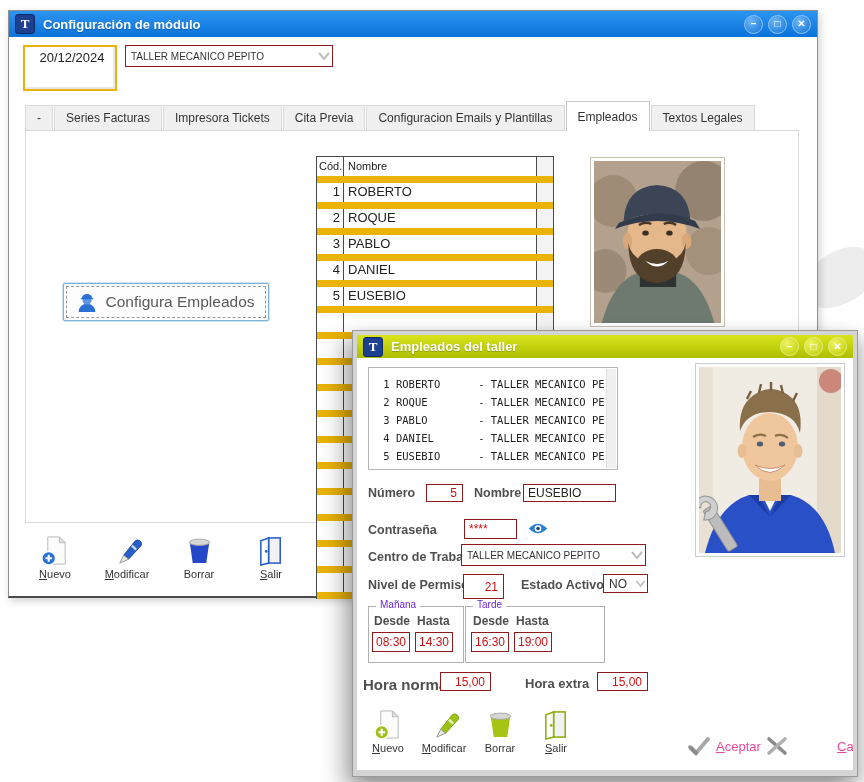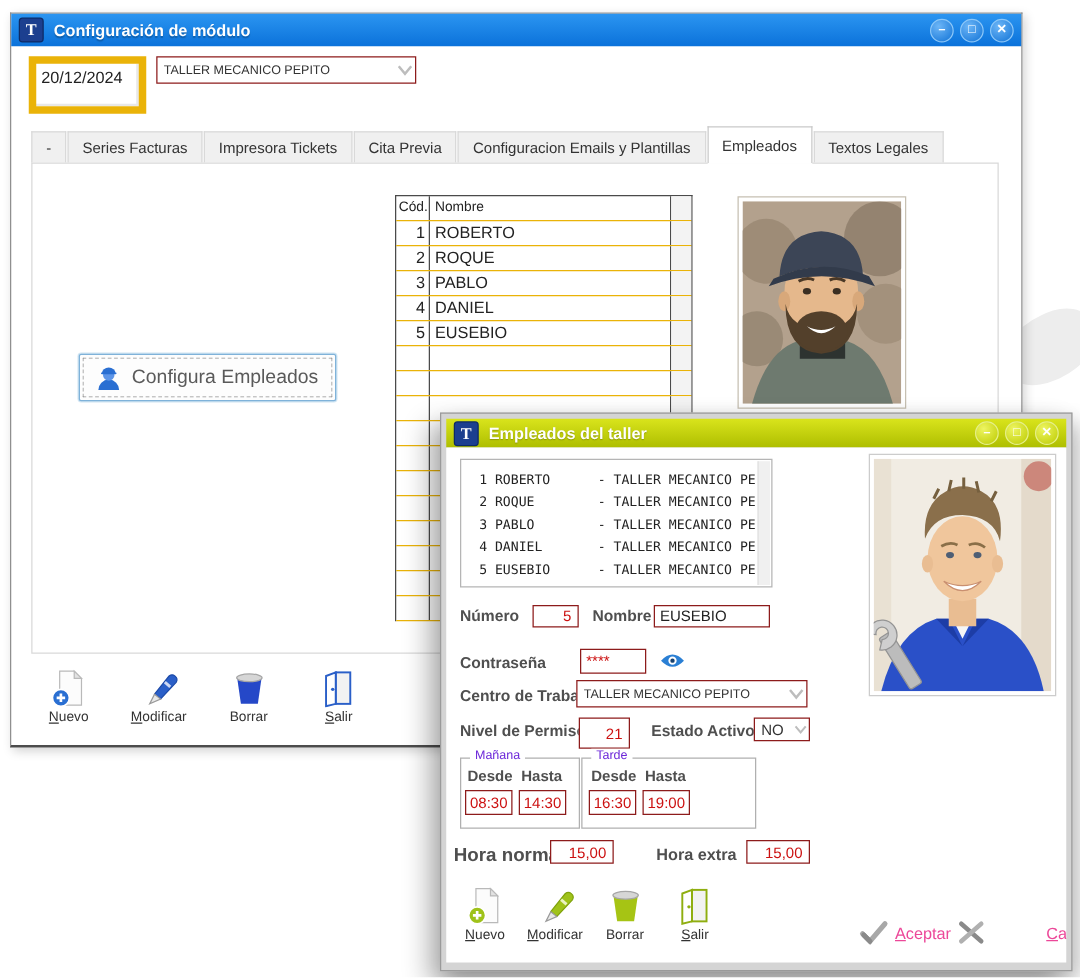--- a/index.html
+++ b/index.html
@@ -19,39 +19,39 @@
            color:#fff;font-weight:bold;font-size:13px;display:flex;align-items:center;justify-content:center;
            font-family:"Liberation Serif",serif;flex:0 0 auto;}
   .wtitle{color:#fff;font-weight:bold;font-size:13px;margin-left:8px;text-shadow:0 1px 1px rgba(0,0,0,.25);
           white-space:nowrap;}
   .wbtns{margin-left:auto;display:flex;gap:5px;}
   .cbtn{width:17px;height:17px;border-radius:50%;display:flex;align-items:center;justify-content:center;
         color:#fff;font-size:10px;font-weight:bold;line-height:1;cursor:default;}
   .cbtn.blue{background:radial-gradient(circle at 35% 30%,#6db6f7,#1173d6);border:1px solid #8ec8f8;}
   .cbtn.lime{background:radial-gradient(circle at 35% 30%,#eef562,#bccb00);border:1px solid #e6ef8a;}
   
-  .datebox{position:absolute;left:14px;top:34px;width:94px;height:46px;border:6px solid #eab308;
+  .datebox{position:absolute;left:14px;top:34px;width:94px;height:46px;border:2px solid #eab308;
            background:#fff;font-size:13px;padding:3px 0 0 4px;box-sizing:border-box;
-           box-shadow:inset -2px -2px 0 #e8e8e8;}
+           box-shadow:inset -2px -2px 0 #e8e8e8;text-align:center;}
   .combo{position:absolute;border:1px solid #8d1b1b;background:#fff;box-sizing:border-box;
          display:flex;align-items:center;overflow:hidden;}
   .combo .val{font-size:10px;color:#333;padding-left:5px;white-space:nowrap;}
   .combo svg{margin-left:auto;flex:0 0 auto;}
   .topcombo{left:116px;top:34px;width:208px;height:22px;}
   .tabsrow{position:absolute;left:16px;top:91px;display:flex;align-items:flex-end;height:29px;}
   .tab{background:#f0f0f0;border:1px solid #d9d9d9;border-bottom:none;font-size:12px;color:#333;
        padding:5px 11px 6px 11px;margin-right:1px;white-space:nowrap;}
   .tab.active{background:#fff;border:1px solid #c9c9c9;border-bottom:1px solid #fff;
               padding-top:8px;position:relative;z-index:3;}
   .panel{position:absolute;left:16px;top:119px;width:772px;height:391px;border:1px solid #d9d9d9;
          background:#fff;}
   
   .etable{position:absolute;left:307px;top:145px;width:238px;border:1px solid #4a4a4a;border-bottom:none;
           box-sizing:border-box;background:#fff;}
-  .erow{display:flex;height:19px;border-bottom:1px solid #eab308;}
+  .erow{display:flex;height:19px;border-bottom:7px solid #eab308;}
   .ecell{box-sizing:border-box;border-right:1px solid #4a4a4a;overflow:hidden;white-space:nowrap;}
   .c-cod{width:27px;text-align:right;padding:1px 3px 0 0;font-size:13px;}
   .c-nom{width:193px;padding:1px 0 0 4px;font-size:13px;}
   .c-scr{width:16px;background:#f3f3f3;border-right:none;}
   .ehead .c-cod{font-size:11px;text-align:left;padding-left:2px;padding-top:3px;}
   .ehead .c-nom{font-size:11px;padding-top:3px;}
   
   .cfgbtn{position:absolute;left:54px;top:272px;width:204px;height:36px;border:1px solid #7fb2d9;
           border-radius:2px;background:#fdfdfd;display:flex;align-items:center;justify-content:center;
           gap:8px;box-shadow:0 0 0 1px #cfe4f2;}

